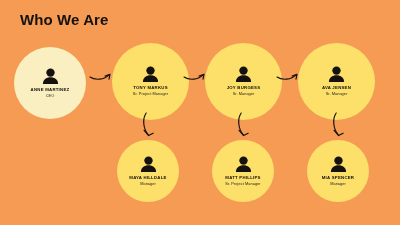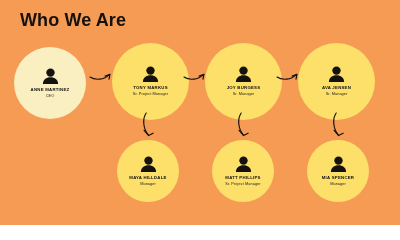--- a/index.html
+++ b/index.html
@@ -16,21 +16,21 @@
     position: relative;
     width: 400px;
     height: 225px;
     background: #F69B54;
     overflow: hidden;
   }
   #title {
     position: absolute;
     left: 20px;
     top: 11px;
-    font-size: 18px;
+    font-size: 15px;
     font-weight: bold;
     letter-spacing: 0.1px;
     color: #14110F;
     line-height: 18px;
     white-space: nowrap;
   }
   .node {
     position: absolute;
     border-radius: 50%;
     display: flex;

